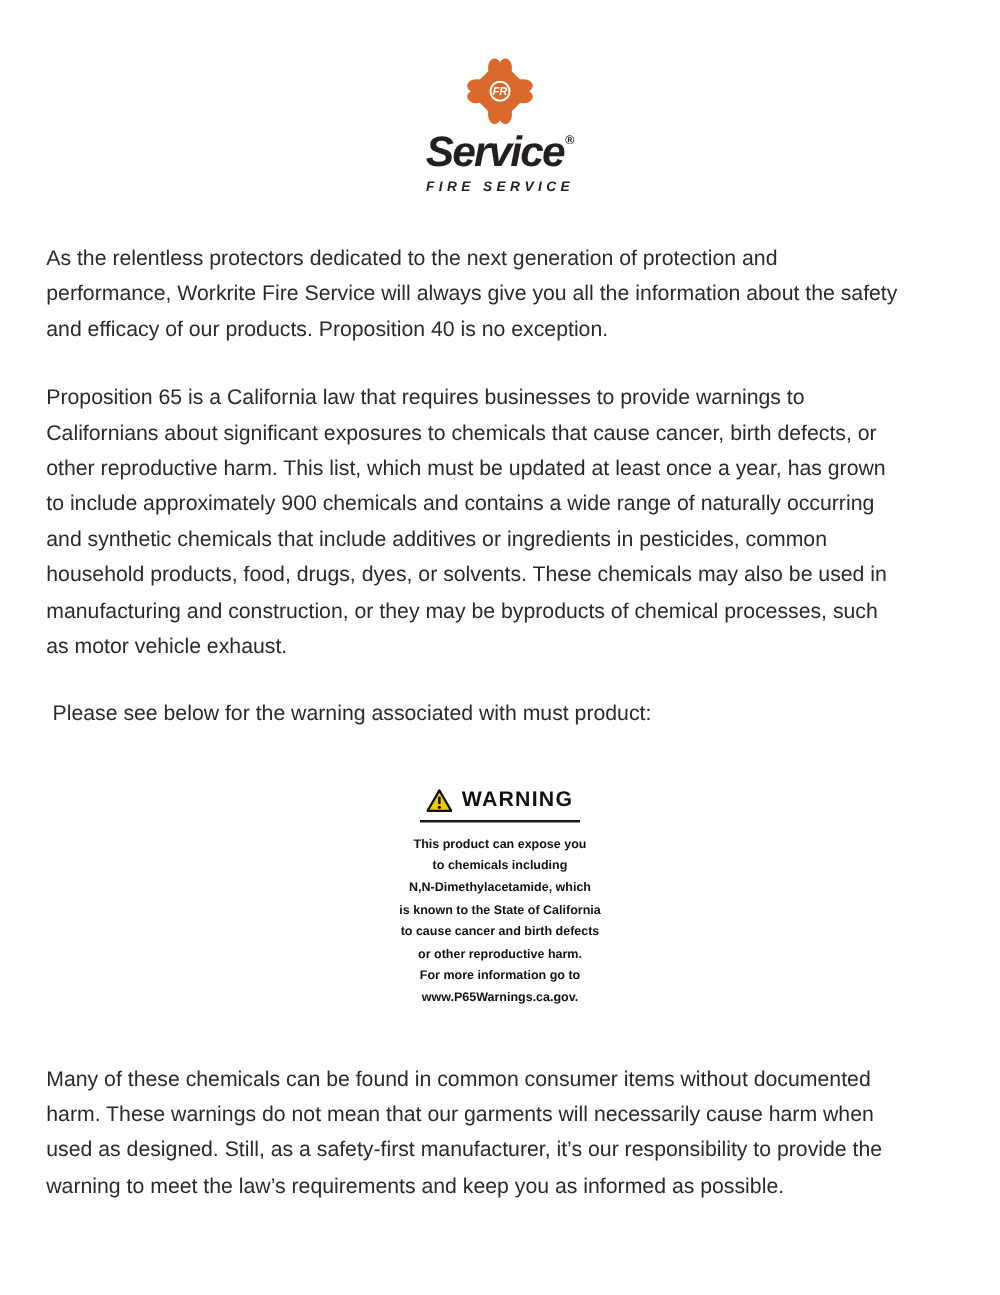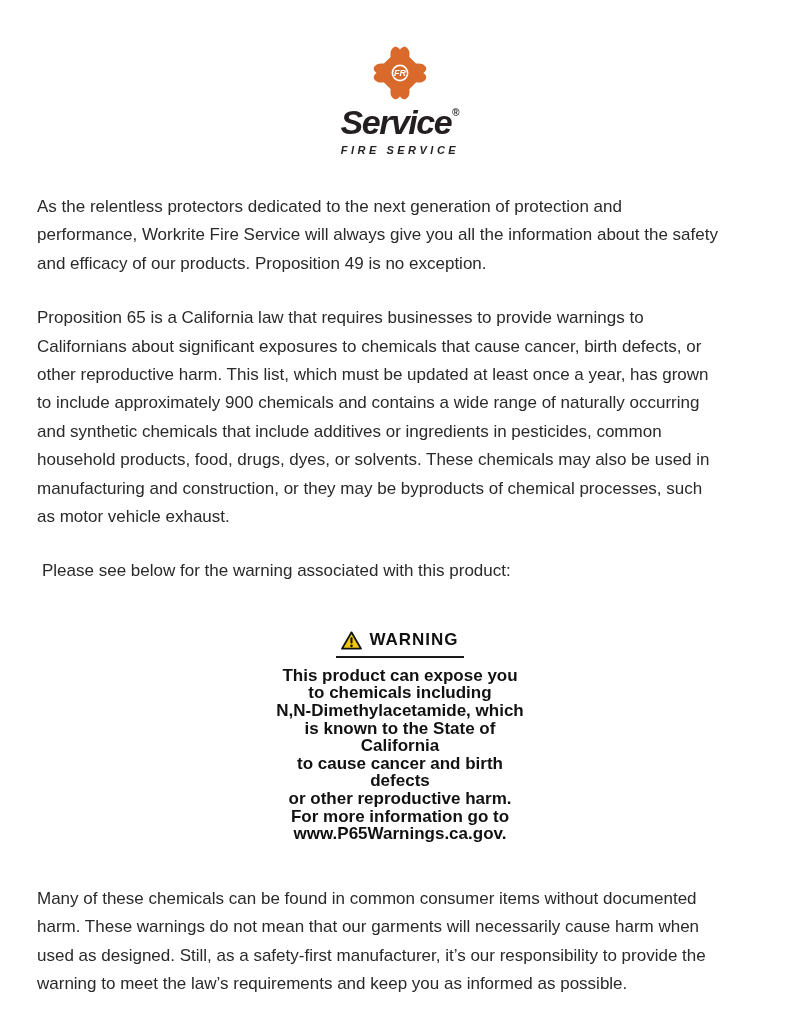--- a/index.html
+++ b/index.html
@@ -67,21 +67,21 @@
     letter-spacing: 1px;
     color: #111111;
   }
   .warning-underline {
     width: 128px;
     height: 0;
     border-bottom: 2.5px solid #1a1a1a;
     margin: 6px auto 9px auto;
   }
   .warning-text {
-    font-size: 17px;
+    font-size: 10px;
     font-weight: bold;
     line-height: 17.6px;
     color: #111111;
     white-space: pre-line;
   }
 </style>
 </head>
 <body>
 
 <div class="page">
@@ -106,32 +106,32 @@
       </g>
       <circle cx="50" cy="50" r="12.3" fill="none" stroke="#ffffff" stroke-width="2.6"></circle>
       <text x="50" y="55.2" text-anchor="middle" fill="#ffffff" font-family="Liberation Sans, sans-serif" font-weight="bold" font-size="14.5">FR</text>
     </svg>
     <div class="brand-line"><span class="brand">Service</span><sup class="reg">®</sup></div>
     <div class="tagline">FIRE SERVICE</div>
   </div>
 
   <p class="para">As the relentless protectors dedicated to the next generation of protection and
 performance, Workrite Fire Service will always give you all the information about the safety
-and efficacy of our products. Proposition 49 is no exception.</p>
+and efficacy of our products. Proposition 40 is no exception.</p>
 
   <p class="para">Proposition 65 is a California law that requires businesses to provide warnings to
 Californians about significant exposures to chemicals that cause cancer, birth defects, or
 other reproductive harm. This list, which must be updated at least once a year, has grown
 to include approximately 900 chemicals and contains a wide range of naturally occurring
 and synthetic chemicals that include additives or ingredients in pesticides, common
 household products, food, drugs, dyes, or solvents. These chemicals may also be used in
 manufacturing and construction, or they may be byproducts of chemical processes, such
 as motor vehicle exhaust.</p>
 
-  <p class="para lead-indent">Please see below for the warning associated with this product:</p>
+  <p class="para lead-indent">Please see below for the warning associated with must product:</p>
 
   <div class="warning-block">
     <div class="warning-header">
       <svg width="21" height="19" viewBox="0 0 24 22">
         <path d="M12 1.5 L23 20.5 L1 20.5 Z" stroke="#111111" stroke-width="2" stroke-linejoin="round" fill="#f2c80d"></path>
         <rect x="10.8" y="7.2" width="2.4" height="7.2" rx="1" fill="#111111"></rect>
         <circle cx="12" cy="17.2" r="1.5" fill="#111111"></circle>
       </svg>
       <span class="warning-title">WARNING</span>
     </div>

